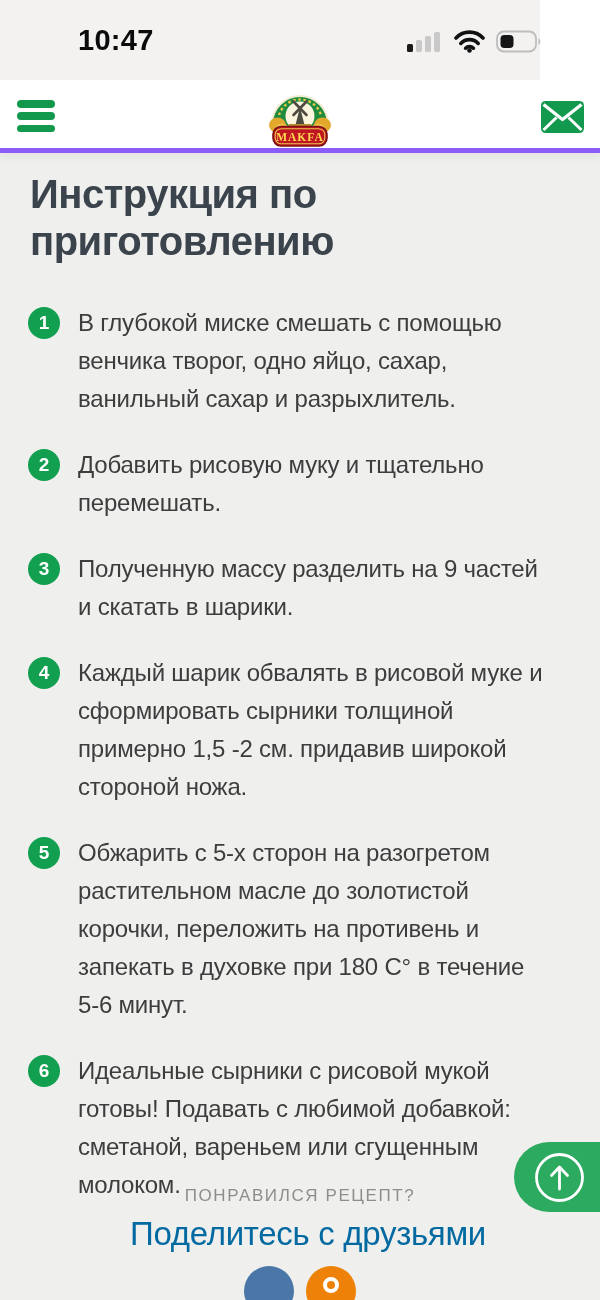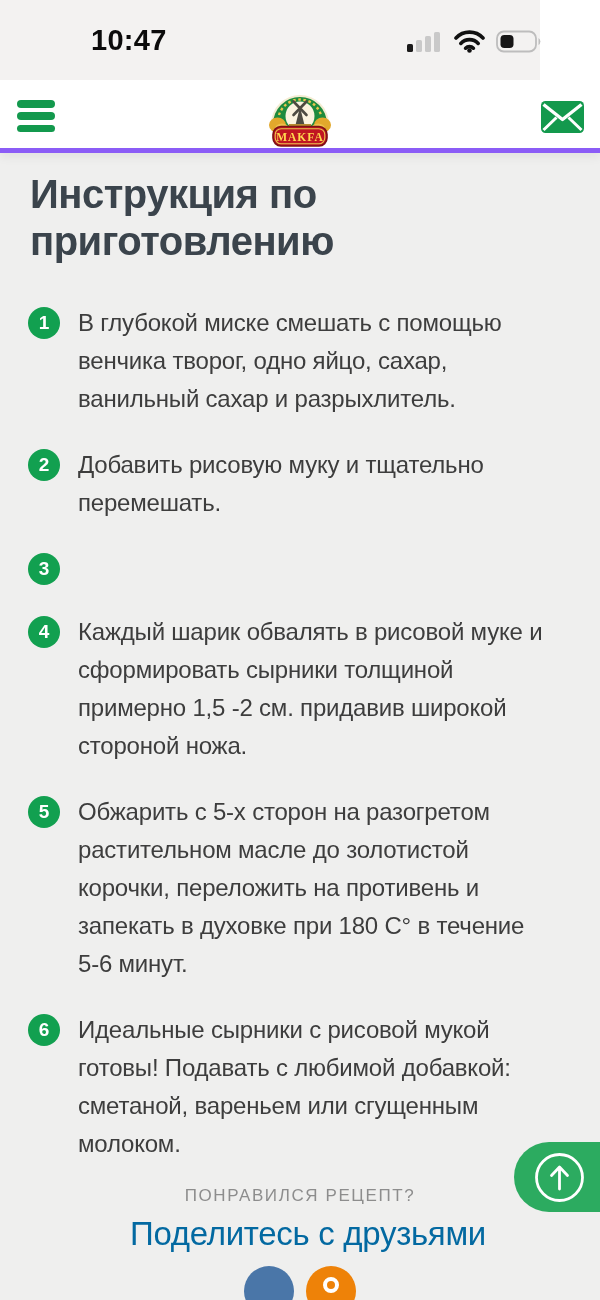--- a/index.html
+++ b/index.html
@@ -8,21 +8,21 @@
     position:relative; overflow:hidden;
     background:#efefee;
     font-family:"Liberation Sans", sans-serif;
     -webkit-font-smoothing:antialiased;
   }
 
   
   .status-bar { position:absolute; top:0; left:0; width:600px; height:80px; background:#ffffff; z-index:5; }
   .status-gray { position:absolute; top:0; left:0; width:540px; height:80px; background:#f3f2f1; }
   .status-time {
-    position:absolute; left:91px; top:24px;
+    position:absolute; left:78px; top:24px;
     font-size:29px; font-weight:700; color:#0b0b0b; letter-spacing:.3px;
   }
   .status-icons { position:absolute; right:58px; top:30px; display:flex; align-items:center; gap:11px; }
 
   
   .header {
     position:absolute; top:80px; left:0; width:600px; height:73px;
     background:#ffffff; z-index:4;
     border-bottom:5px solid #8b5cf6;
     box-shadow:0 5px 9px rgba(0,0,0,.05);
@@ -160,20 +160,21 @@
     <li class="step">
       <span class="step-num">1</span>
       <span class="step-text">В глубокой миске смешать с помощью венчика творог, одно яйцо, сахар, ванильный сахар и разрыхлитель.</span>
     </li>
     <li class="step">
       <span class="step-num">2</span>
       <span class="step-text">Добавить рисовую муку и тщательно перемешать.</span>
     </li>
     <li class="step">
       <span class="step-num">3</span>
+      <span class="step-text">Полученную массу разделить на 9 частей и скатать в шарики.</span>
     </li>
     <li class="step">
       <span class="step-num">4</span>
       <span class="step-text">Каждый шарик обвалять в рисовой муке и сформировать сырники толщиной примерно 1,5 -2 см. придавив широкой стороной ножа.</span>
     </li>
     <li class="step">
       <span class="step-num">5</span>
       <span class="step-text">Обжарить с 5-х сторон на разогретом растительном масле до золотистой корочки, переложить на противень и запекать в духовке при 180 С° в течение 5-6 минут.</span>
     </li>
     <li class="step">

